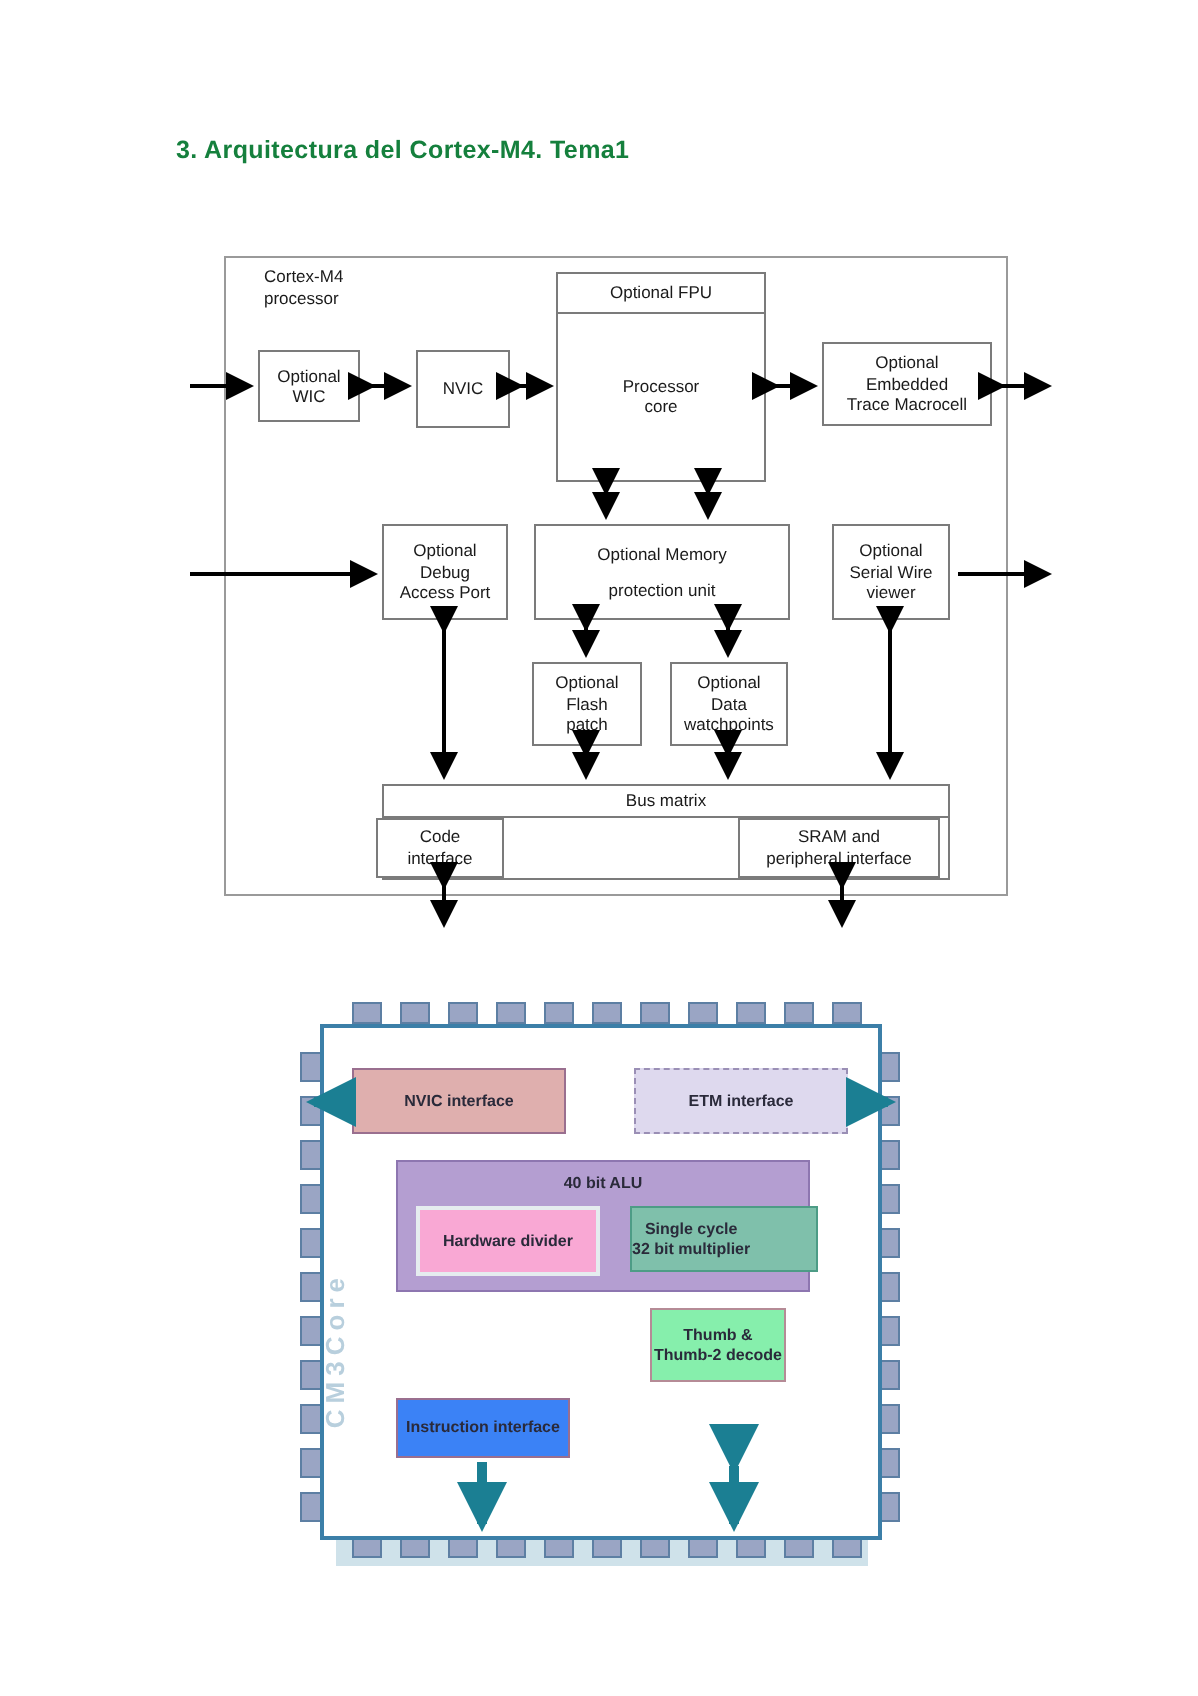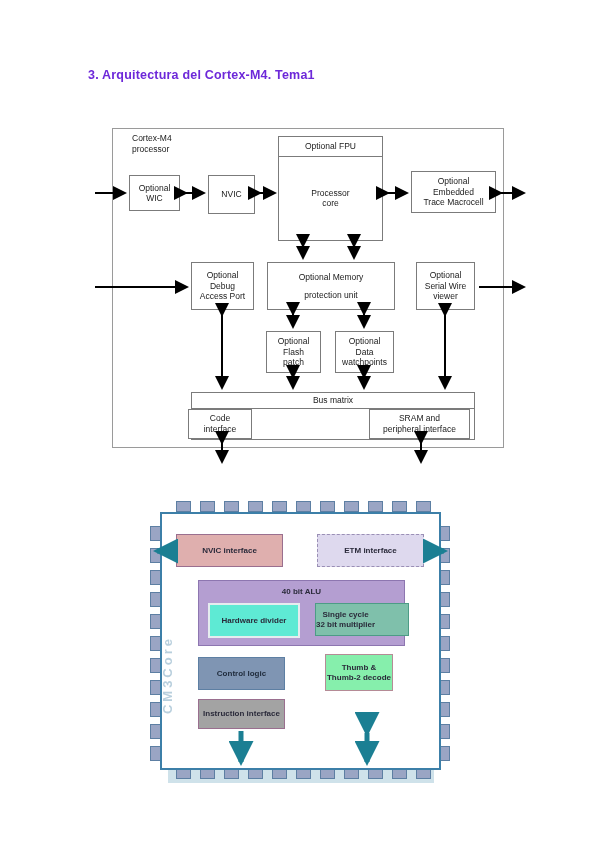--- a/index.html
+++ b/index.html
@@ -1,21 +1,21 @@
 <!DOCTYPE html>
 <html><head>
 <meta charset="utf-8">
 <style>
   html,body{margin:0;padding:0;background:#ffffff;}
   body{width:599px;height:848px;position:relative;font-family:"Liberation Sans",sans-serif;overflow:hidden;}
 
   
   #page-title{
     position:absolute;left:88px;top:68px;
-    font-size:12.5px;font-weight:bold;color:#6d28d9;letter-spacing:0.2px;
+    font-size:12.5px;font-weight:bold;color:#15803d;letter-spacing:0.2px;
   }
 
   
   #top-diagram{position:absolute;left:8px;top:0;width:599px;height:480px;}
   .bd-box{
     position:absolute;background:#ffffff;border:1px solid #7b7b7b;
     box-sizing:border-box;display:flex;flex-direction:column;
     align-items:center;justify-content:center;text-align:center;
     font-size:8.5px;line-height:10.5px;color:#1a1a1a;
   }
@@ -65,27 +65,27 @@
     position:absolute;box-sizing:border-box;display:flex;align-items:center;
     justify-content:center;text-align:center;
     font-size:8px;line-height:10px;color:#2a2a3a;font-weight:bold;
   }
   #nvic-if{left:176px;top:38px;width:107px;height:33px;background:#dfafae;border:1px solid #9a6f8f;}
   #etm-if{left:317px;top:38px;width:107px;height:33px;background:#ded9ee;border:1.5px dashed #9a8fb5;}
   #alu{left:198px;top:84px;width:207px;height:66px;background:#b49ed1;border:1px solid #8d76b0;
        flex-direction:column;justify-content:flex-start;padding-top:6px;}
   #alu-title{font-size:8px;font-weight:bold;color:#2a2a3a;margin-bottom:6px;}
   #alu-inner{position:relative;width:100%;height:32px;}
-  #hw-div{position:absolute;left:9px;top:0;width:88px;height:31px;background:#5eead4;border:2px solid #e5ecef;
+  #hw-div{position:absolute;left:9px;top:0;width:88px;height:31px;background:#f9a8d4;border:2px solid #e5ecef;
           display:flex;align-items:center;justify-content:center;font-size:8px;font-weight:bold;color:#2a2a3a;}
   #sc-mul{position:absolute;left:116px;top:0;width:92px;height:31px;background:#7fc0ab;border:1px solid #4d9c86;
           display:flex;align-items:center;justify-content:flex-start;text-align:center;font-size:8px;line-height:10px;font-weight:bold;color:#2a2a3a;}
   #ctrl-logic{left:198px;top:161px;width:87px;height:33px;background:#7f95b3;border:1px solid #5d7fa3;color:#1e2a3a;}
   #thumb-dec{left:325px;top:158px;width:68px;height:37px;background:#86efac;border:1px solid #b58b96;}
-  #instr-if{left:198px;top:203px;width:87px;height:30px;background:#a3a3a3;border:1px solid #9a6f8f;}
+  #instr-if{left:198px;top:203px;width:87px;height:30px;background:#3b82f6;border:1px solid #9a6f8f;}
   #data-if{left:325px;top:203px;width:84px;height:30px;background:#f2ab6d;border:1px solid #c98b52;}
   svg.chip-arrows{position:absolute;left:0;top:0;width:599px;height:300px;pointer-events:none;}
 </style>
 </head>
 <body>
 
 <div id="page-title">3. Arquitectura del Cortex-M4. Tema1</div>
 
 <div id="top-diagram">
 
@@ -281,21 +281,20 @@
       <div id="hw-div">Hardware divider</div>
       <div id="sc-mul">
         <div>
           <div>Single cycle</div>
           <div>32 bit multiplier</div>
         </div>
       </div>
     </div>
   </div>
 
-  <div class="cbox" id="ctrl-logic">Control logic</div>
 
   <div class="cbox" id="thumb-dec">
     <div>
       <div>Thumb &amp;</div>
       <div>Thumb-2 decode</div>
     </div>
   </div>
 
   <div class="cbox" id="instr-if">Instruction interface</div>
 

